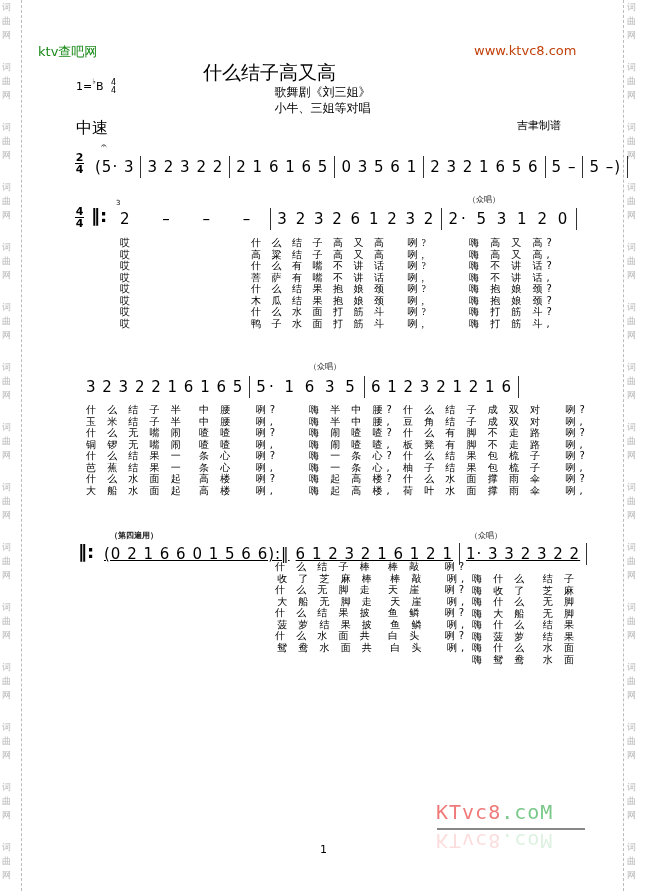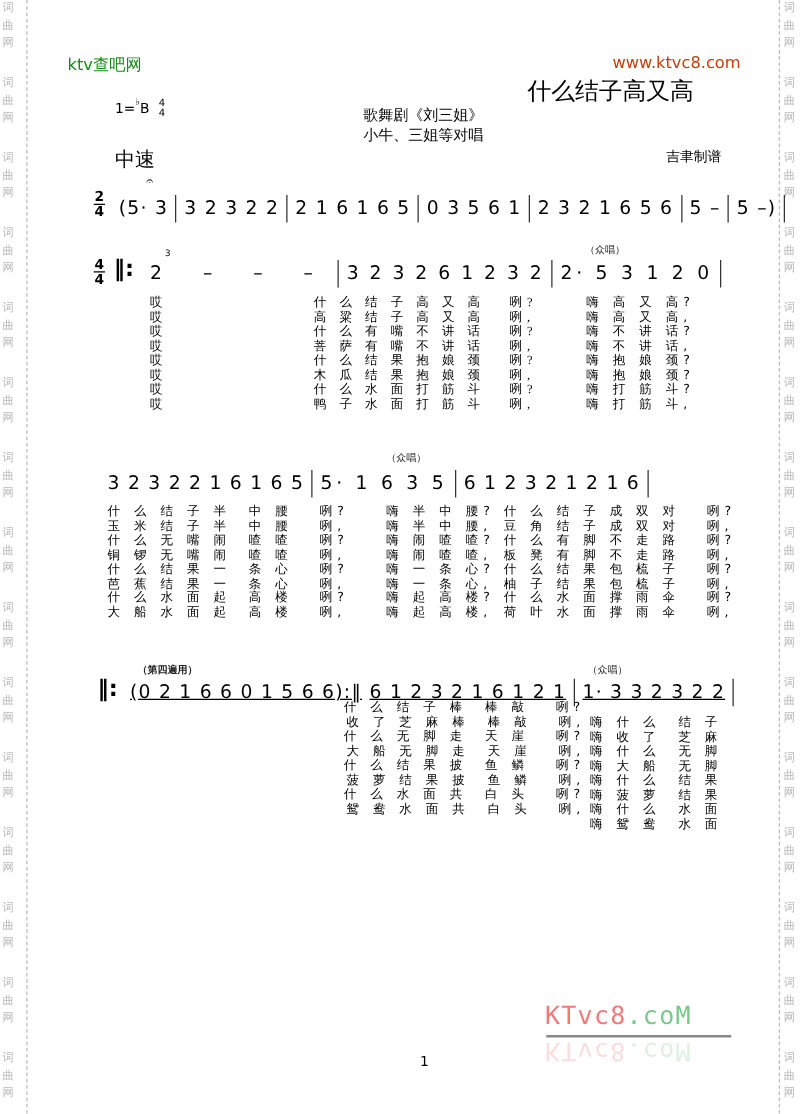--- a/index.html
+++ b/index.html
@@ -8,25 +8,25 @@
 
   
   .side { position: absolute; top: 0; width: 18px; height: 891px; font-size: 9px; color: #b8b8b8; line-height: 14px; }
   .side.left { left: 2px; }
   .side.right { left: 627px; }
   .side .grp { height: 60px; display: flex; flex-direction: column; }
   .dash { position: absolute; top: 0; width: 0; height: 891px; border-left: 1px dashed #bcbcbc; }
   .dash.left { left: 21px; }
   .dash.right { left: 623px; }
 
-  .abs { position: absolute; white-space: nowrap; margin-left: 16px; }
+  .abs { position: absolute; white-space: nowrap; }
 
   .site-left { left: 38px; top: 43px; font-size: 13px; color: #1a8a1a; }
   .site-right { left: 474px; top: 43px; font-size: 13px; color: #c2410c; }
-  .title { left: 0; width: 539px; text-align: right; top: 60px; font-size: 19px; }
+  .title { left: 0; width: 539px; text-align: center; top: 60px; font-size: 19px; }
   .subtitle { left: 0; width: 645px; text-align: center; top: 84px; font-size: 12px; }
   .singers { left: 0; width: 645px; text-align: center; top: 100px; font-size: 12px; }
   .key { left: 76px; top: 79px; font-size: 11px; }
   .key .flat { font-size: 8px; position: relative; top: -6px; }
   .key .ts { display: inline-flex; flex-direction: column; font-size: 8px; line-height: 8px; vertical-align: middle; margin-left: 4px; }
   .tempo { left: 76px; top: 118px; font-size: 16px; }
   .arranger { left: 517px; top: 118px; font-size: 11px; }
 
   
   .notation { position: absolute; font-family: "DejaVu Sans", sans-serif; font-size: 15px; white-space: nowrap; letter-spacing: 1px; }

